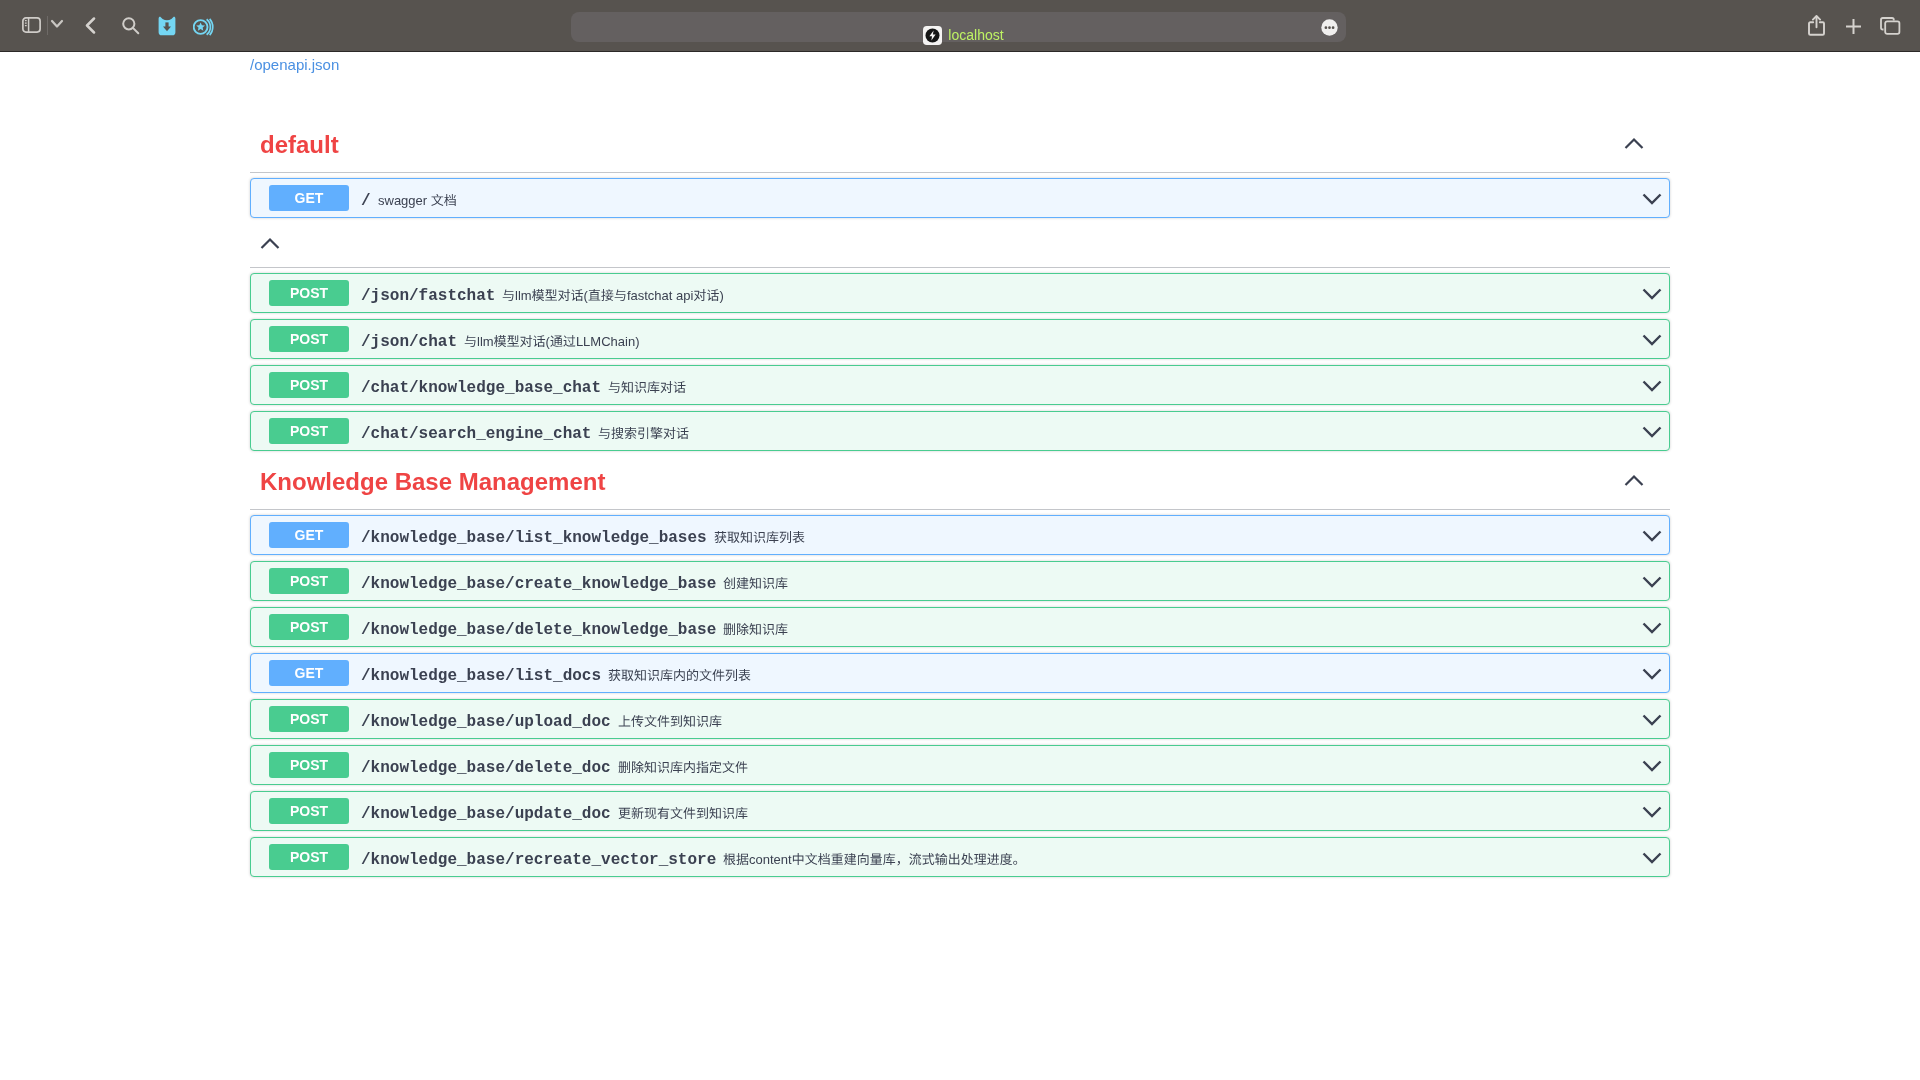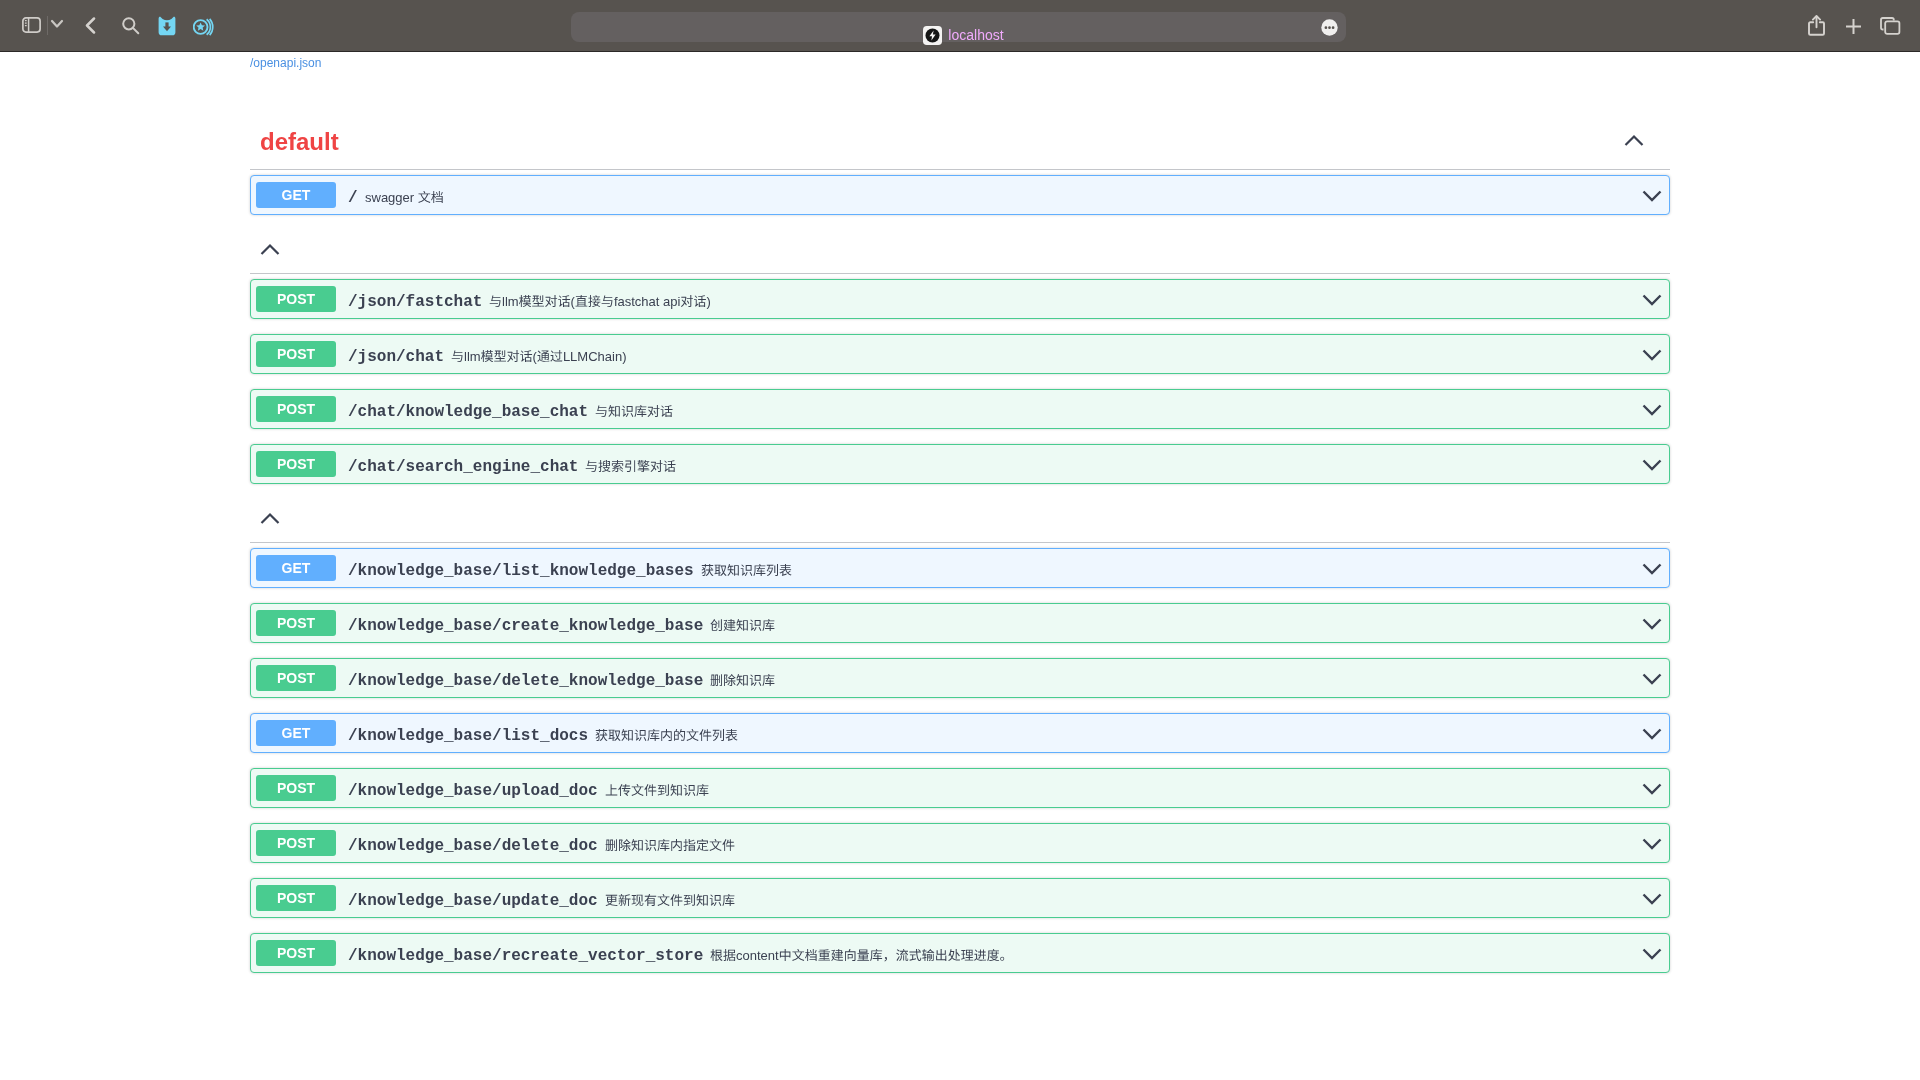--- a/index.html
+++ b/index.html
@@ -1,30 +1,30 @@
 <!DOCTYPE html>
 <html><head><meta charset="utf-8"><style>
 *{margin:0;padding:0;box-sizing:border-box}
 html,body{width:1920px;height:1080px;overflow:hidden;background:#fff;font-family:"Liberation Sans",sans-serif}
 .topbar{position:relative;width:1920px;height:52px;background:#57534f;border-bottom:1px solid #2b2927}
 .tb{position:absolute}
 .field{position:absolute;left:571px;top:12px;width:775px;height:30px;border-radius:8px;background:#646060}
-.site{position:absolute;left:10px;right:0;top:0;height:46px;display:flex;align-items:center;justify-content:center;color:#f0abfc;font-size:14px}
+.site{position:absolute;left:10px;right:0;top:0;height:46px;display:flex;align-items:center;justify-content:center;color:#bef264;font-size:14px}
 .site svg{flex:0 0 auto}
 .dots{position:absolute;right:8px;top:6.5px}
 .wrap{width:1460px;margin:0 auto;padding:0 20px}
 h1.title{margin-top:47.5px;font-size:38px;font-weight:bold;color:#3b4151;line-height:45px}
 .vs{display:inline-block;vertical-align:top;margin-top:3.5px;font-size:13px;font-weight:bold;color:#fff;border-radius:57px;padding:3px 0;width:48px;text-align:center;line-height:13px}
 .vs1{background:#7d8492;margin-left:-2px}
 .vs2{background:#89bf04;margin-left:5.5px;width:60px}
-a.link{display:inline-block;margin-top:3.5px;font-size:12px;color:#4a90e2;text-decoration:none}
+a.link{display:inline-block;margin-top:3.5px;font-size:15px;color:#4a90e2;text-decoration:none}
 section h3{display:flex;align-items:center;font-size:24px;font-weight:bold;color:#ef4444;padding:10px 20px 13px 10px;border-bottom:1px solid rgba(59,65,81,.3);margin-bottom:5px;line-height:29px}
 section h3 span{flex:1}
 section.first{margin-top:46px}
-.op{position:relative;height:40px;margin-bottom:15px;border:1px solid;border-radius:4px;display:flex;align-items:center;padding-left:5px;box-shadow:0 0 3px rgba(0,0,0,.19)}
+.op{position:relative;height:40px;margin-bottom:6px;border:1px solid;border-radius:4px;display:flex;align-items:center;padding-left:18px;box-shadow:0 0 3px rgba(0,0,0,.19)}
 .op.get{background:#eff7ff;border-color:#61affe}
 .op.post{background:#edfaf4;border-color:#49cc90}
 .badge{display:flex;align-items:center;justify-content:center;width:80px;height:26px;border-radius:3px;color:#fff;font-size:14px;font-weight:bold;letter-spacing:0}
 .bget{background:#61affe}
 .bpost{background:#49cc90}
 .path{font-family:"Liberation Mono",monospace;font-size:16px;font-weight:bold;color:#3b4151;margin-left:12px;position:relative;top:3px;letter-spacing:0}
 svg.desc{margin-left:7px;position:relative;top:3px}
 svg.desc text{font-family:"Liberation Sans",sans-serif;font-size:13px;fill:#3b4151}
 svg.desc use{fill:#3b4151}
 .vchev{position:absolute;right:7px;top:10px}
@@ -241,20 +241,21 @@
           <use href="#g27" x="52.0" y="12.0"></use>
           <use href="#g17" x="65.0" y="12.0"></use>
           <use href="#g45" x="78.0" y="12.0"></use>
         </svg>
         <svg class="vchev" width="20" height="20" viewBox="0 0 20 20">
           <path d="M 1.5 5.5 L 10 14 L 18.5 5.5" fill="none" stroke="#3b4151" stroke-width="2.4"></path>
         </svg>
       </div>
     </section><section class="">
       <h3>
+        <span>Knowledge Base Management</span>
         <svg class="hchev" width="20" height="20" viewBox="0 0 20 20">
           <path d="M 1.5 14 L 10 5.5 L 18.5 14" fill="none" stroke="#3b4151" stroke-width="2.2"></path>
         </svg>
       </h3>
       <div class="op get">
         <span class="badge bget">GET</span>
         <span class="path">/knowledge_base/list_knowledge_bases</span>
         <svg class="desc" width="92" height="16" viewBox="0 0 92 16">
           <use href="#g42" x="0.0" y="12.0"></use>
           <use href="#g12" x="13.0" y="12.0"></use>

